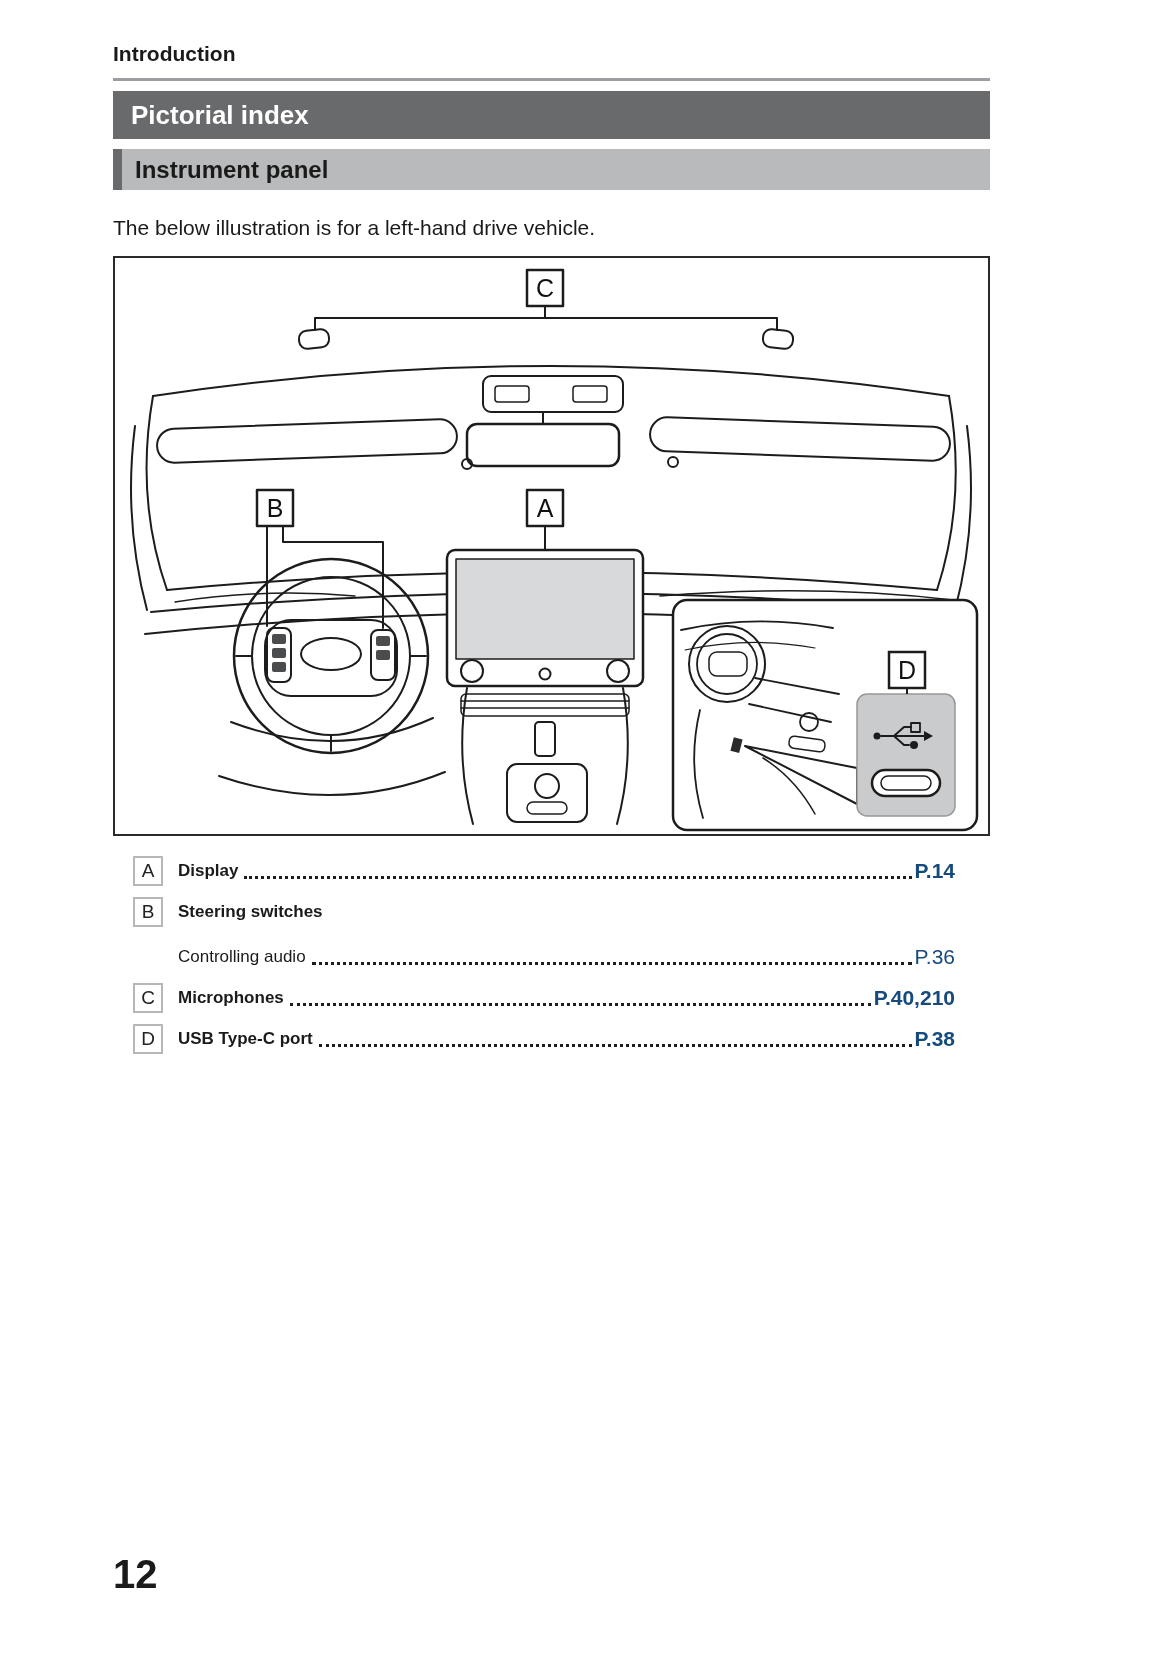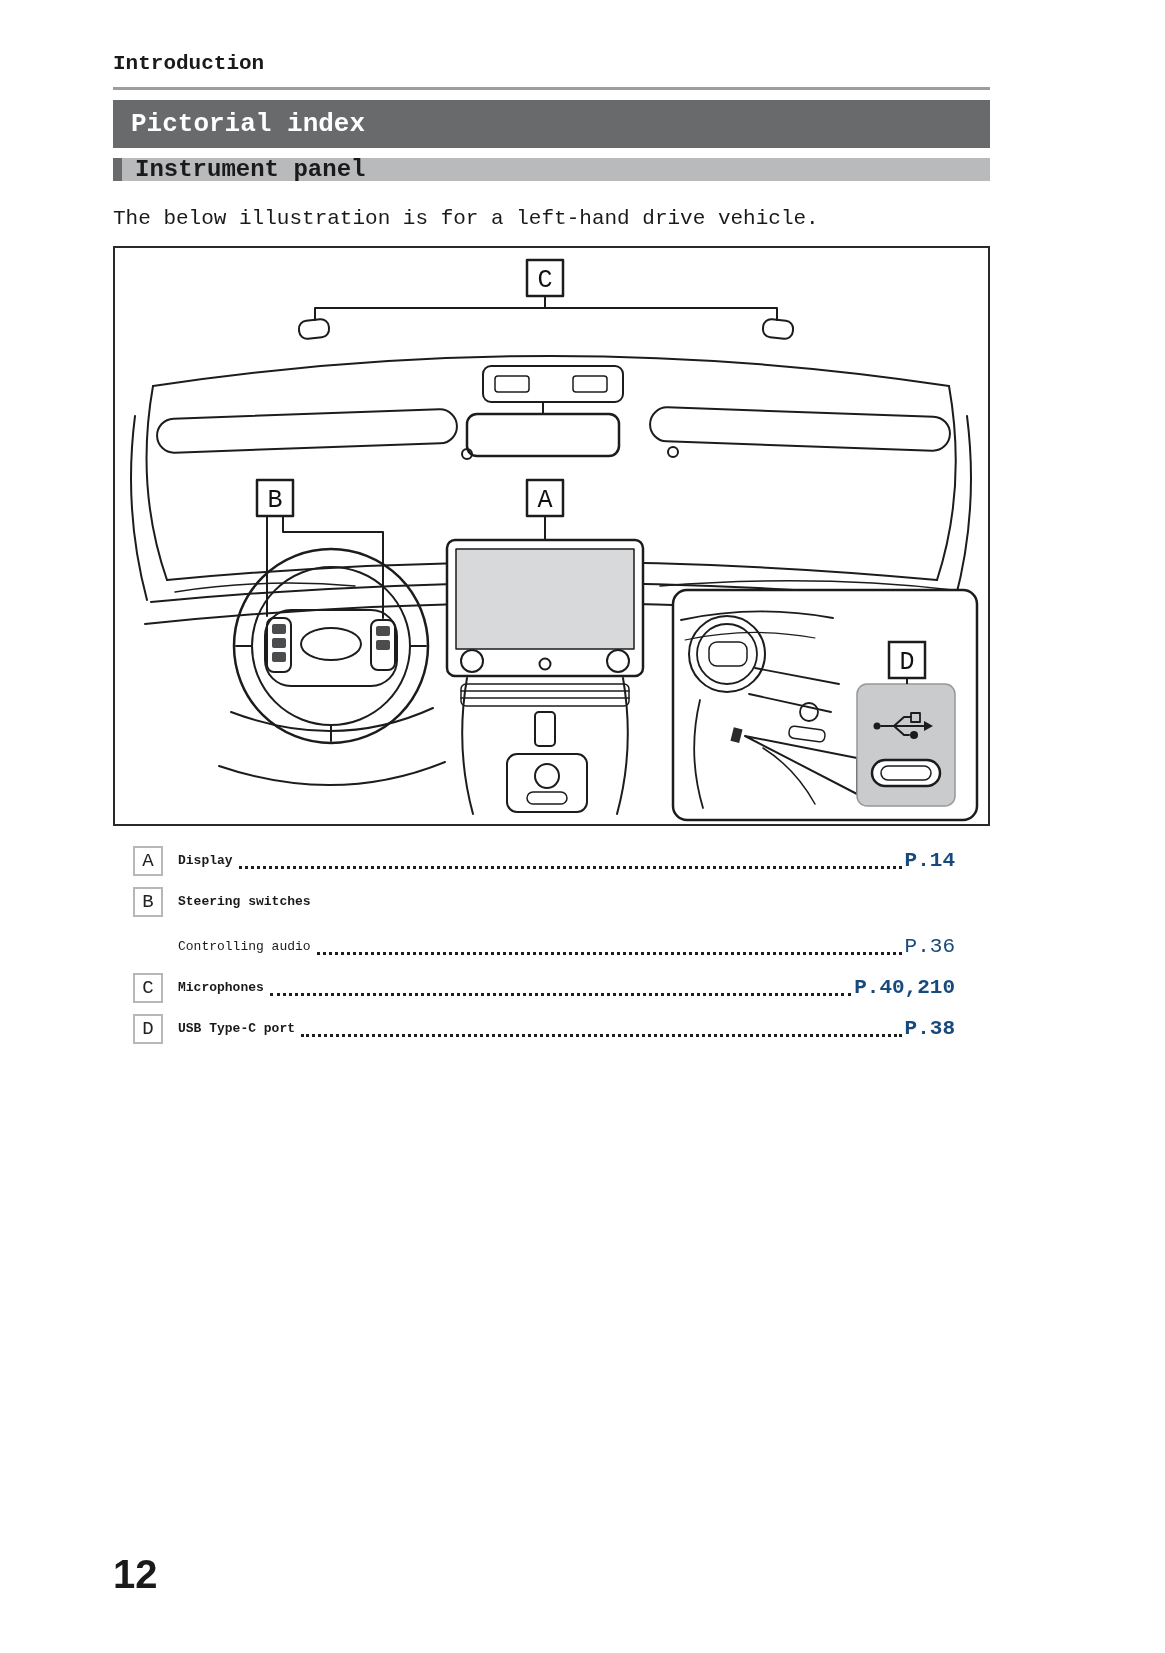--- a/index.html
+++ b/index.html
@@ -1,32 +1,32 @@
 <!DOCTYPE html>
 <html style="--link: #164a7c; --banner-dark: #696a6c; --banner-light: #b9babc; --rule: #9b9da0;"><head>
 <meta charset="utf-8">
 <style>
   html,body { margin:0; padding:0; background:#e8e8e8; }
   body { font-family:"Liberation Sans", sans-serif; color:#1a1a1a; }
   .page {
     position:relative; width:1165px; height:1653px; background:#ffffff;
     margin:0 auto; overflow:hidden;
   }
-  .content { position:absolute; left:113px; top:18px; width:877px;font-family:Liberation Mono, monospace; }
+  .content { position:absolute; left:113px; top:8px; width:877px; }
 
   .section-title { margin-top:34px; font-size:21px; font-weight:bold; }
   .header-rule { margin-top:12px; height:3px; background:var(--rule,#9b9da0); }
 
   .banner-dark {
     margin-top:10px; height:48px; background:var(--banner-dark,#696a6c);
     color:#ffffff; display:flex; align-items:center; padding-left:18px;
     font-size:26px; font-weight:bold; box-sizing:border-box;
   }
   .banner-light {
-    margin-top:10px; height:23px; background:var(--banner-light,#b9babc);
+    margin-top:10px; height:41px; background:var(--banner-light,#b9babc);
     display:flex; align-items:center; font-size:24px; font-weight:bold;
     position:relative;
   }
   .banner-light .edge { position:absolute; left:0; top:0; bottom:0; width:9px; background:var(--banner-dark,#696a6c); }
   .banner-light .text { padding-left:22px; }
 
   .intro { margin:26px 0 0; font-size:21px; }
 
   figure.illustration {
     margin:16px 0 0; border:2px solid #2a2a2a; width:873px; height:576px;
@@ -36,21 +36,21 @@
 
   .index { margin-top:20px; padding-left:20px; padding-right:35px; }
   .row { display:flex; align-items:flex-end; }
   .row.main { margin-top:11px; }
   .row.sub { margin-top:15px; padding-left:45px; }
   .marker {
     width:30px; height:30px; border:2px solid #b7b7b7; box-sizing:border-box;
     display:flex; align-items:center; justify-content:center;
     font-size:19px; margin-right:15px; flex:none; background:#fff; color:#222;
   }
-  .label { font-size:13px; line-height:30px; }
+  .label { font-size:17px; line-height:30px; }
   .row.main .label { font-weight:bold; }
   .dots {
     flex:1; min-width:12px; border-bottom:3px dotted #1d1d1d;
     margin:0 3px 7px 6px; align-self:flex-end;
   }
   .pageref { font-size:21px; line-height:30px; color:var(--link,#164a7c); white-space:nowrap; }
   .row.main .pageref { font-weight:bold; }
   .row.sub .pageref { font-weight:normal; }
 
   .page-number { position:absolute; left:113px; bottom:56px; font-size:40px; font-weight:bold; }

